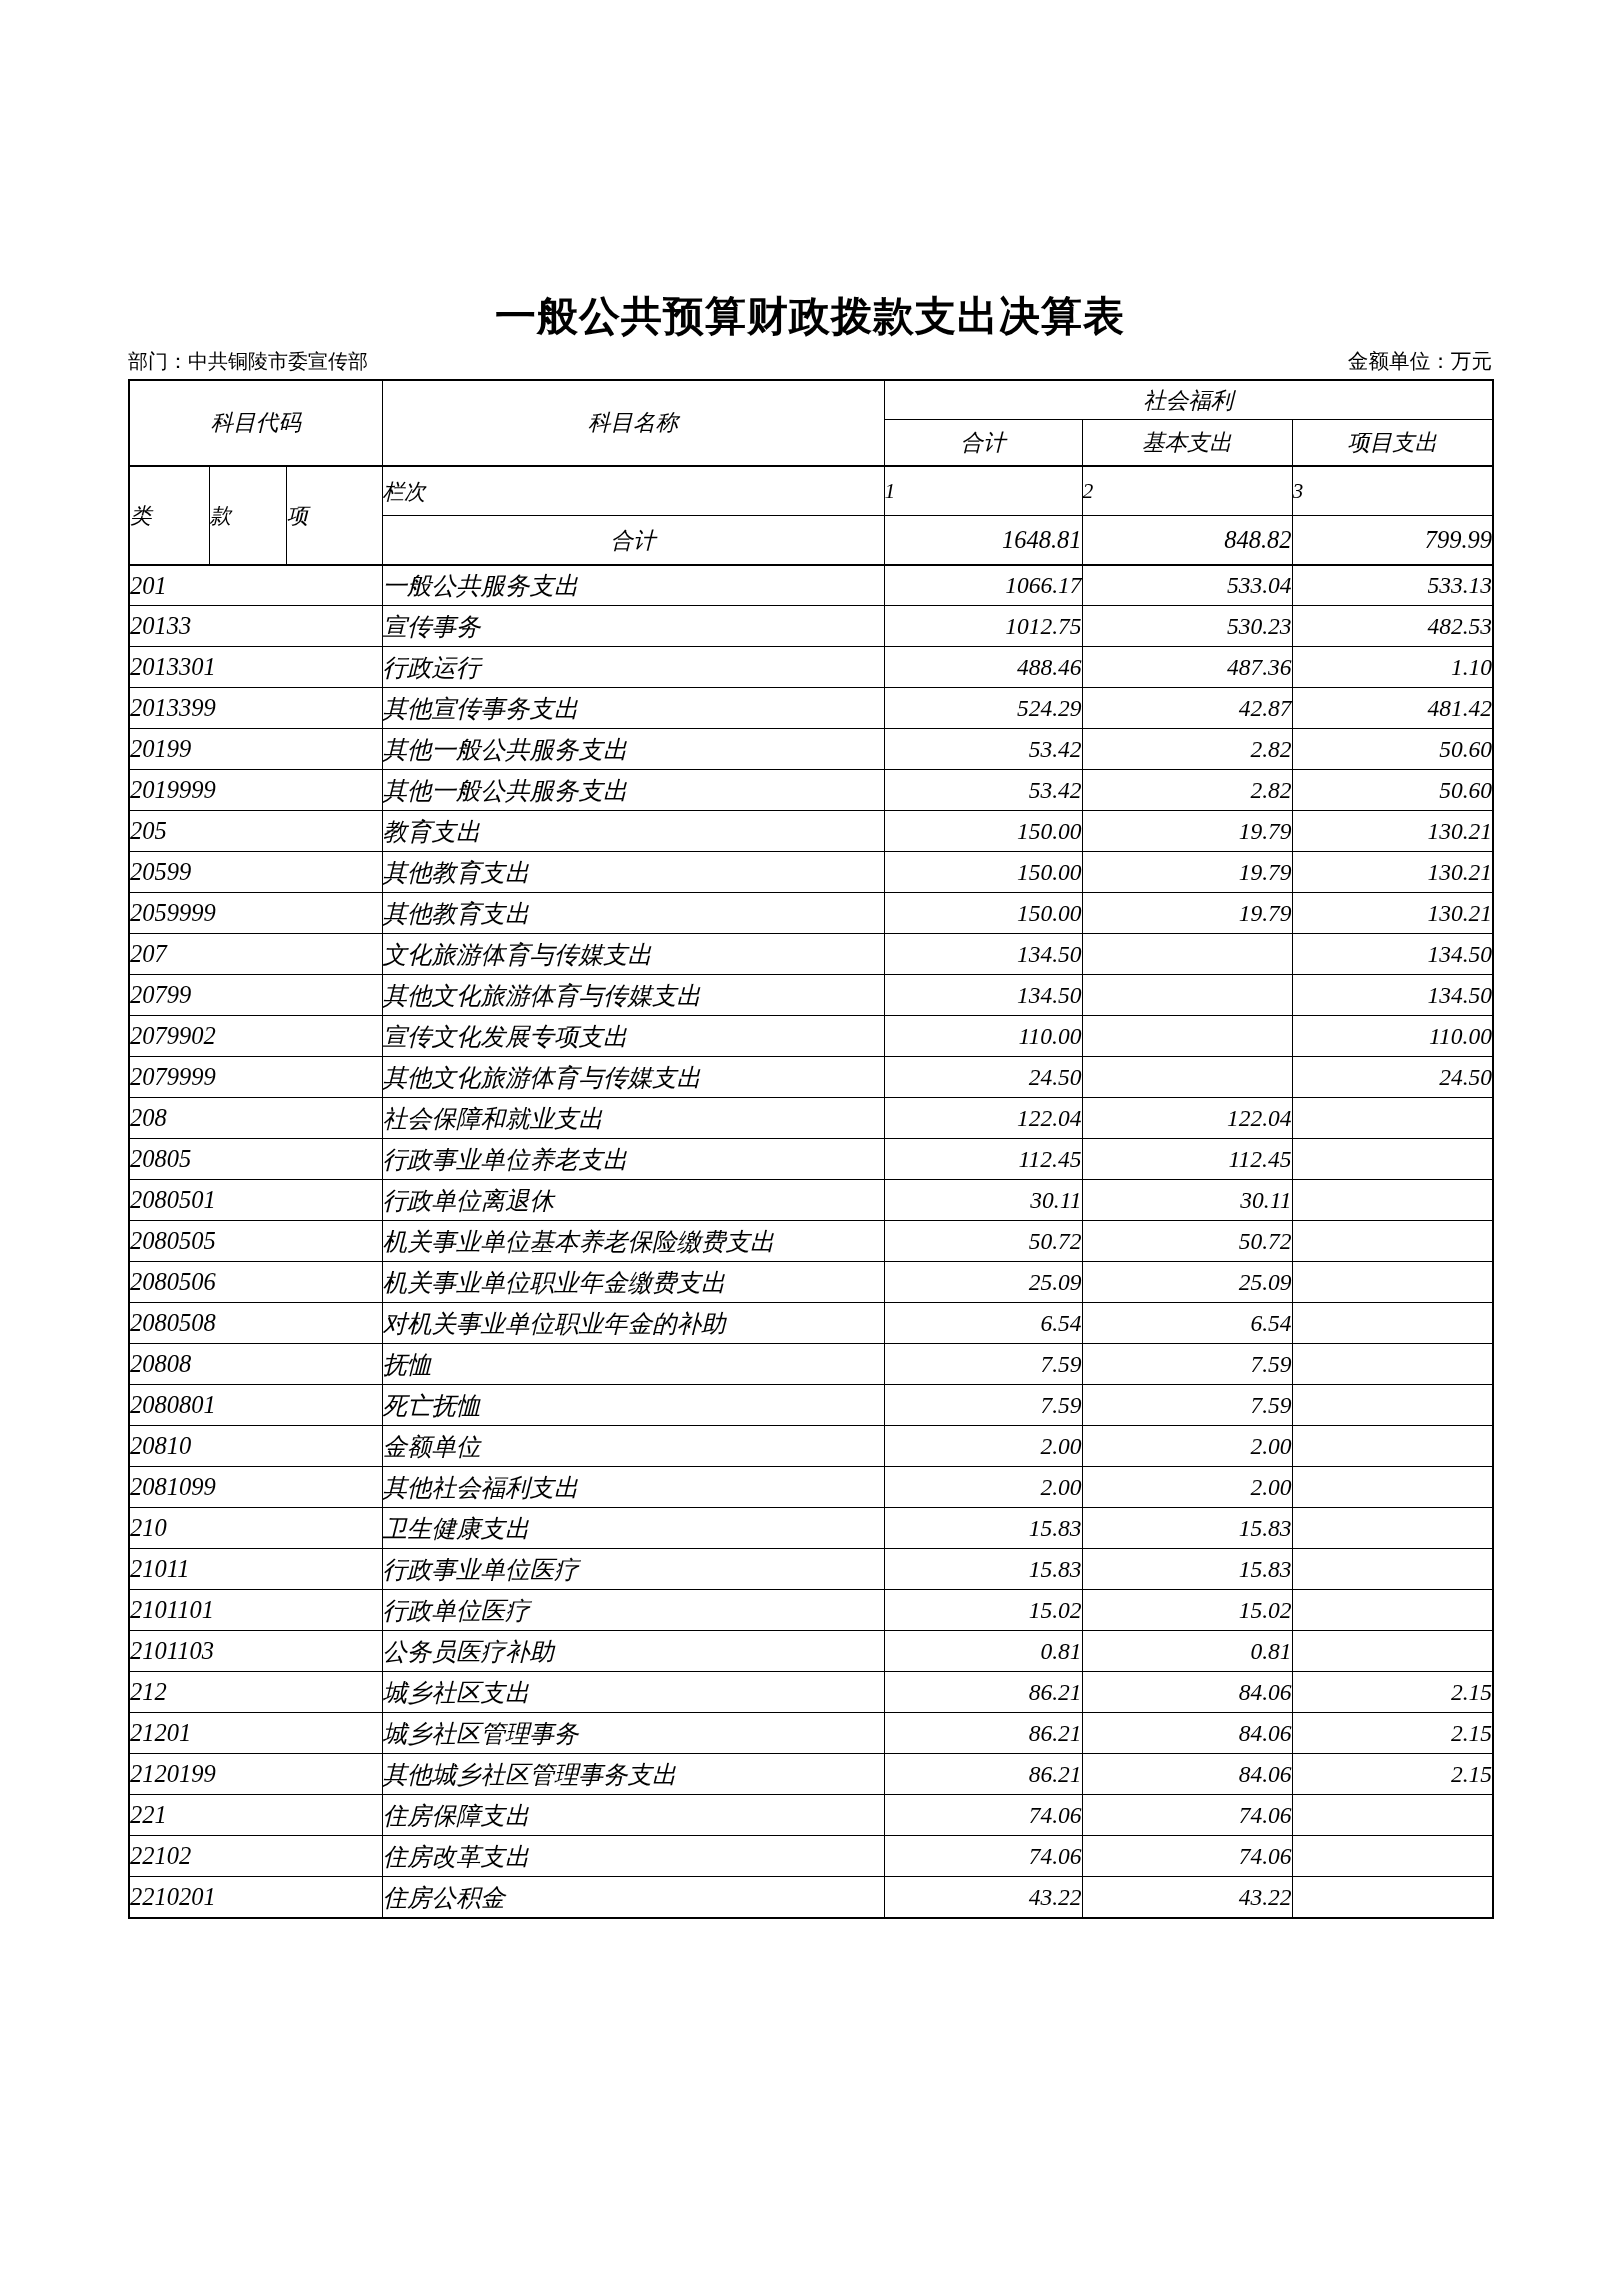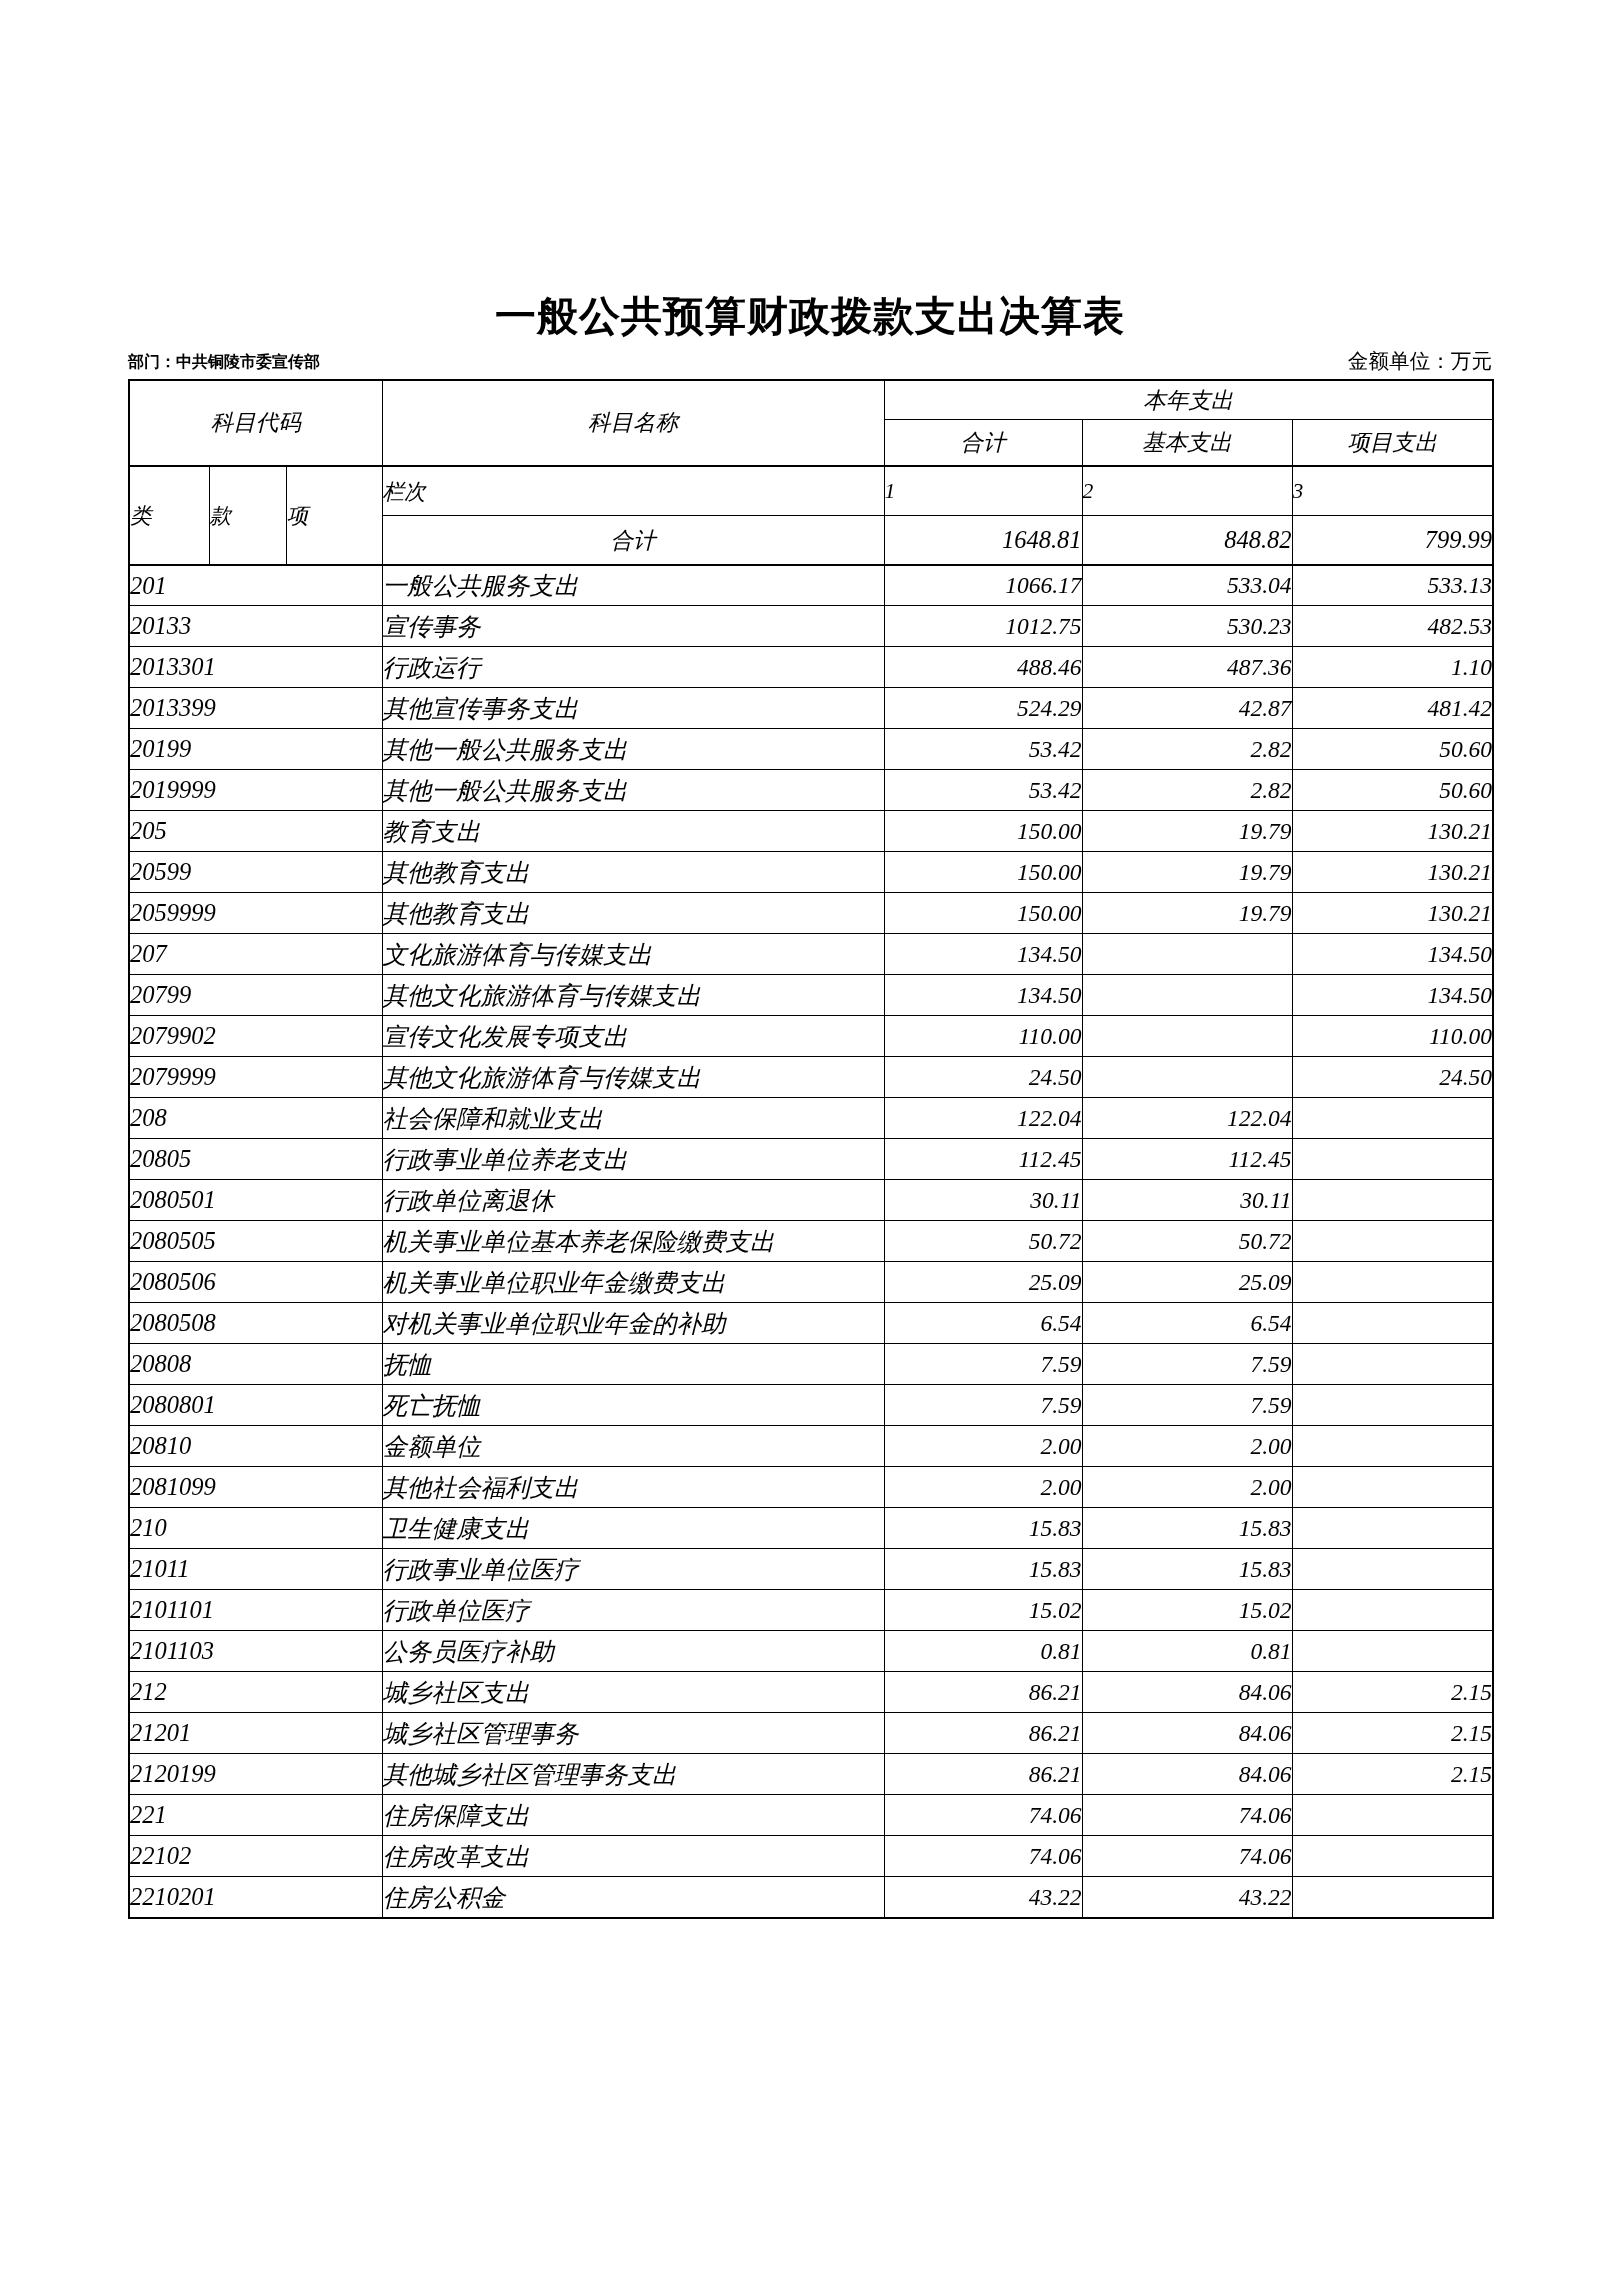--- a/index.html
+++ b/index.html
@@ -31,21 +31,21 @@
     font-size: 20.6px;
     line-height: 25.5px;
   }
   .meta-line {
     margin-top: 5.9px;
     display: flex;
     justify-content: space-between;
     align-items: flex-end;
     line-height: 29px;
   }
-  .dept { font-size: 16px; font-weight: bold; }
+  .dept { font-size: 20px; font-weight: normal; }
   .unit { font-size: 20.6px; }
   table.budget {
     margin-top: 2.9px;
     width: 1364px;
     border-collapse: collapse;
     table-layout: fixed;
     border: 2px solid #000;
     font-style: italic;
   }
   table.budget th, table.budget td {
@@ -94,21 +94,21 @@
           <col style="width:96px">
         <col style="width:502px">
         <col style="width:198px">
           <col style="width:210px">
           <col style="width:201px">
       </colgroup>
       <thead>
         <tr class="r1">
           <th class="hdr thickb" colspan="3" rowspan="2">科目代码</th>
           <th class="hdr thickb" rowspan="2">科目名称</th>
-          <th class="hdr" colspan="3">本年支出</th>
+          <th class="hdr" colspan="3">社会福利</th>
         </tr>
         <tr class="r2">
           <th class="hdr thickb">合计</th>
           <th class="hdr thickb">基本支出</th>
           <th class="hdr thickb">项目支出</th>
         </tr>
         <tr class="r3">
           <th class="hdr-plain thickb" rowspan="2">类</th>
           <th class="hdr-plain thickb" rowspan="2">款</th>
           <th class="hdr-plain thickb" rowspan="2">项</th>

